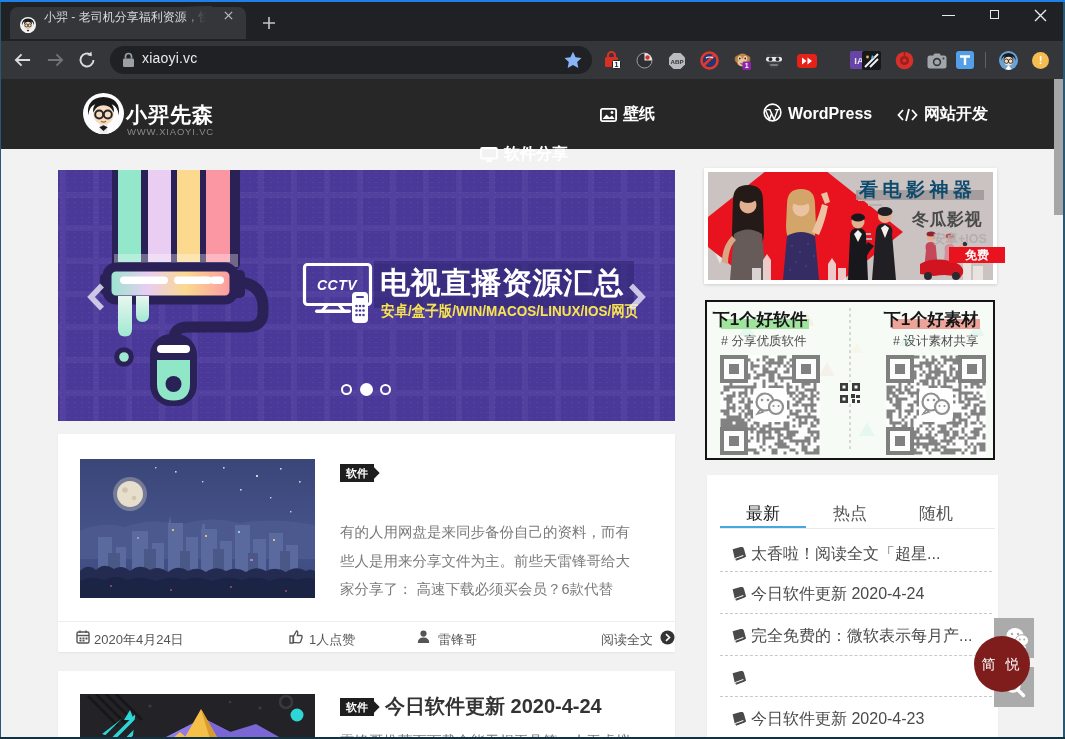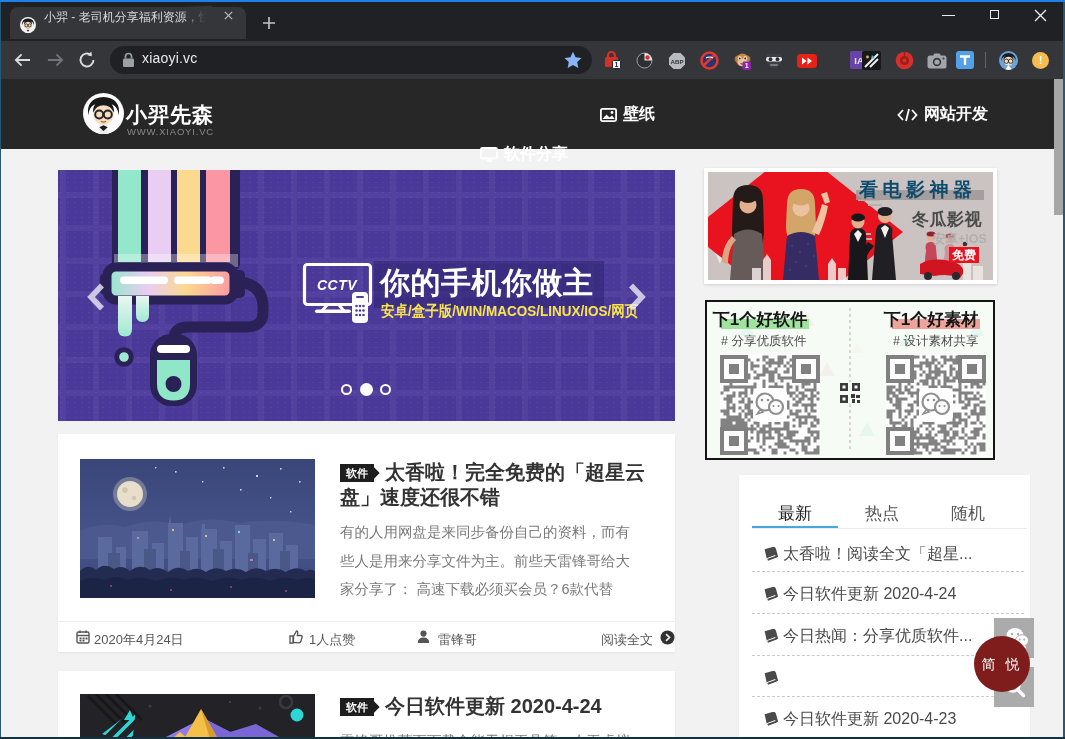--- a/index.html
+++ b/index.html
@@ -45,21 +45,21 @@
 .tag{left:282px;width:34px;height:18px;background:#1e1e1e;color:#fff;font-size:11px;font-weight:bold;text-align:center;line-height:18px;}
 .tag:after{content:"";position:absolute;right:-4px;top:5px;width:8px;height:8px;background:#1e1e1e;transform:rotate(45deg) ;}
 .ctitle2{left:282px;width:320px;font-size:20px;font-weight:bold;color:#333;line-height:25px;}
 .cbody{left:282px;width:300px;font-size:14.5px;color:#7a7a7a;line-height:28.6px;}
 .cmeta{left:0;top:187px;width:617px;height:27px;border-top:1px solid #ededed;color:#555;font-size:13px;}
 .cmeta svg{vertical-align:-2px;}
 
 #ad{left:704px;top:89px;width:293px;height:116px;background:#fff;box-shadow:0 1px 3px rgba(0,0,0,.15);}
 #adimg{left:4px;top:4px;width:285px;height:108px;background:#ccc3c3;overflow:hidden;}
 #qrbox{left:705px;top:221px;width:290px;height:160px;background:#f7fbf6;border:2px solid #141414;overflow:hidden;}
-#tabscard{left:707px;top:396px;width:291px;height:262px;background:#fff;box-shadow:0 1px 2px rgba(0,0,0,.06);margin-left:32px;}
+#tabscard{left:707px;top:396px;width:291px;height:262px;background:#fff;box-shadow:0 1px 2px rgba(0,0,0,.06);}
 .stab{top:27px;font-size:17px;color:#555;}
 .stab.on{color:#1c1c1c;}
 #bluebar{left:13px;top:51px;width:86px;height:3px;background:#45a6e0;}
 #greybar{left:13px;top:53px;width:275px;height:1px;background:#e9e9e9;}
 .sitem{left:44px;width:245px;font-size:16px;color:#4a4a4a;white-space:nowrap;}
 .dash{left:13px;width:272px;border-top:1px dashed #c9c9c9;}
 .bicon{left:24px;}
 
 #fbox1{left:994px;top:539px;width:40px;height:40px;background:#ababab;}
 #fbox2{left:994px;top:588px;width:40px;height:40px;background:#ababab;}
@@ -239,20 +239,24 @@
 <div class="abs" id="siteurl">WWW.XIAOYI.VC</div>
 <div class="abs nav" style="left:480px;margin-top:40px;"><svg width="18" height="15" viewBox="0 0 18 15">
         <rect x="1" y="1" width="16" height="10.5" rx="1.2" fill="none" stroke="#fff" stroke-width="1.8"></rect>
         <path d="M6 14.2 H12 M9 12 V14" stroke="#fff" stroke-width="1.8"></path>
       </svg>软件分享</div>
 <div class="abs nav" style="left:600px;"><svg width="17" height="14" viewBox="0 0 17 14">
         <rect x="0.9" y="0.9" width="15.2" height="12.2" rx="1.5" fill="none" stroke="#fff" stroke-width="1.8"></rect>
         <path d="M2.5 11 L6.5 6.5 L9.5 9.5 L12 7.5 L14.8 11 Z" fill="#fff"></path>
         <circle cx="12" cy="4.5" r="1.4" fill="#fff"></circle>
       </svg>壁纸</div>
+<div class="abs nav" style="left:763px;"><svg width="19" height="19" viewBox="0 0 20 20">
+        <circle cx="10" cy="10" r="8.8" fill="none" stroke="#fff" stroke-width="1.7"></circle>
+        <path d="M2.5 7 L6.8 17.5 L9.3 10.2 M7.2 7 L11.8 17.5 L15.5 7 M3.5 7 H8 M12.5 7 H17" stroke="#fff" stroke-width="1.5" fill="none"></path>
+      </svg>WordPress</div>
 <div class="abs nav" style="left:897px;"><svg width="21" height="14" viewBox="0 0 21 14">
         <path d="M6 2 L1.5 7 L6 12 M15 2 L19.5 7 L15 12 M12 1 L9 13" stroke="#fff" stroke-width="1.8" fill="none"></path>
       </svg>网站开发</div>
 
 <div class="abs" id="carousel">
 <svg class="abs" style="left:0;top:0;" width="617" height="251">
         <defs>
           <pattern id="tile" width="33" height="33" patternUnits="userSpaceOnUse" patternTransform="translate(8,-5)">
             <rect x="0" y="0" width="27" height="27" fill="#483797" opacity="0.75"></rect>
           </pattern>
@@ -314,21 +318,21 @@
 <circle cx="53.5" cy="47.5" r="1.3"></circle>
             <circle cx="57" cy="47.5" r="1.3"></circle>
             <circle cx="60.5" cy="47.5" r="1.3"></circle>
 <circle cx="53.5" cy="52" r="1.3"></circle>
             <circle cx="57" cy="52" r="1.3"></circle>
             <circle cx="60.5" cy="52" r="1.3"></circle>
 <rect x="53" y="33" width="8" height="2" rx="1"></rect>
 </g>
 </g>
 </svg>
-<div class="abs" id="ctitle">你的手机你做主</div>
+<div class="abs" id="ctitle">电视直播资源汇总</div>
 <div class="abs" id="csub">安卓/盒子版/WIN/MACOS/LINUX/IOS/网页</div>
 <svg class="abs" style="left:29px;top:113px;" width="18" height="28" viewBox="0 0 18 28">
         <path d="M15 2.5 L4 14 L15 25.5" stroke="rgba(238,238,248,0.78)" stroke-width="5.5" fill="none"></path>
       </svg>
 <svg class="abs" style="left:570px;top:113px;" width="18" height="28" viewBox="0 0 18 28">
         <path d="M3 2.5 L14 14 L3 25.5" stroke="rgba(238,238,248,0.78)" stroke-width="5.5" fill="none"></path>
       </svg>
 <div class="abs dot" style="left:283px;"></div>
 <div class="abs dot on" style="left:302px;"></div>
 <div class="abs dot" style="left:322px;"></div>
@@ -397,21 +401,20 @@
 <path d="M0 112 Q8 104 16 111 Q24 103 34 110 Q42 105 50 112 Q60 104 70 111 Q78 106 88 113 Q98 105 108 112 Q118 107 126 113 Q136 106 146 112 Q156 107 166 113 Q176 106 186 112 Q196 107 206 113 Q216 106 226 112 Q230 109 235 112 V139 H0 Z" fill="#232c50"></path>
 <path d="M0 122 Q12 116 24 121 Q36 115 48 121 Q62 116 76 122 Q90 116 104 121 Q118 116 132 122 Q148 116 162 121 Q176 116 190 122 Q204 116 218 121 Q228 117 235 121 V139 H0 Z" fill="#1c2445"></path>
 <g fill="#e060a0" opacity="0.5">
             <rect x="30" y="126" width="2" height="2"></rect>
             <rect x="90" y="130" width="2" height="2"></rect>
             <rect x="150" y="127" width="2" height="2"></rect>
             <rect x="205" y="131" width="2" height="2"></rect>
           </g>
 </svg></div>
 <div class="abs tag" style="top:30px;">软件</div>
-<div class="abs ctitle2" style="top:26px;"><span style="margin-left:45px;"></span>太香啦！完全免费的「超星云盘」速度还很不错</div>
 <div class="abs cbody" style="top:84px;">有的人用网盘是来同步备份自己的资料，而有些人是用来分享文件为主。前些天雷锋哥给大家分享了： 高速下载必须买会员？6款代替</div>
 <div class="abs cmeta">
 <span class="abs" style="left:18px;top:8px;"><svg width="14" height="14" viewBox="0 0 14 14">
             <rect x="1" y="2" width="12" height="11" rx="1.5" fill="none" stroke="#555" stroke-width="1.4"></rect>
             <path d="M1 5.5 H13" stroke="#555" stroke-width="1.4"></path>
             <path d="M4 0.5 V3 M10 0.5 V3" stroke="#555" stroke-width="1.4"></path>
             <g fill="#555">
               <rect x="3.5" y="7.5" width="2" height="2"></rect>
               <rect x="6.5" y="7.5" width="2" height="2"></rect>
               <rect x="9.5" y="7.5" width="2" height="2"></rect>
@@ -541,21 +544,21 @@
             <rect x="130" y="96" width="8" height="12"></rect>
             <path d="M255 108 L255 88 L259 80 L263 88 L263 108 Z"></path>
             <rect x="265" y="94" width="10" height="14"></rect>
             <rect x="44" y="96" width="9" height="12"></rect>
           </g>
 </svg></div>
 <div class="abs" style="left:152px;top:22px;width:128px;height:10px;background:#a09898;opacity:0.85;"></div>
 <div class="abs" style="left:155px;top:9px;width:125px;font-size:19px;font-weight:bold;color:#0c4a6e;letter-spacing:4.5px;">看电影神器</div>
 <div class="abs" style="left:208px;top:40px;font-size:17px;font-weight:bold;color:#4a4a4a;letter-spacing:0.5px;">冬瓜影视</div>
 <div class="abs" style="left:229px;top:63px;font-size:12.5px;font-weight:bold;color:#b5aeae;">安卓+IOS</div>
-<div class="abs" style="left:245px;top:79px;width:30px;height:16px;background:#e8131f;color:#fff;font-size:12px;font-weight:bold;text-align:center;line-height:16px;">免费</div>
+<div class="abs" style="left:245px;top:79px;width:56px;height:16px;background:#e8131f;color:#fff;font-size:12px;font-weight:bold;text-align:center;line-height:16px;">免费</div>
 </div>
 <div class="abs" id="qrbox">
 <svg class="abs" style="left:0;top:0;" width="286" height="156" viewBox="0 0 286 156">
 <g opacity="0.13">
 <path d="M40 20 L48 34 H32 Z" fill="#7ce0c3"></path>
           <path d="M120 60 L128 74 H112 Z" fill="#f4a9a0"></path>
           <path d="M70 110 L78 124 H62 Z" fill="#f7d9a8"></path>
           <path d="M200 30 L208 44 H192 Z" fill="#7ce0c3"></path>
           <path d="M250 90 L258 104 H242 Z" fill="#f4a9a0"></path>
           <path d="M160 120 L168 134 H152 Z" fill="#7ce0c3"></path>
@@ -670,21 +673,21 @@
         </svg></div>
 <div class="abs sitem" style="top:109px;">今日软件更新 2020-4-24</div>
 <div class="abs dash" style="top:138px;"></div>
 <div class="abs bicon" style="top:154px;"><svg width="15" height="14" viewBox="0 0 15 14">
           <g transform="rotate(-10 7 7)">
             <path d="M2.5 1.5 L11 0.5 Q13.5 0.5 13.8 3 L14.5 11 L6 12.5 Q3.5 12.8 3 10.5 Z" fill="#4a4a4a"></path>
             <path d="M3 11 L12 9.5" stroke="#fff" stroke-width="1"></path>
             <path d="M3.8 12.6 L12.8 11.1" stroke="#4a4a4a" stroke-width="1.2"></path>
           </g>
         </svg></div>
-<div class="abs sitem" style="top:151px;">今日热闻：分享优质软件...</div>
+<div class="abs sitem" style="top:151px;">完全免费的：微软表示每月产...</div>
 <div class="abs dash" style="top:180px;"></div>
 <div class="abs bicon" style="top:196px;"><svg width="15" height="14" viewBox="0 0 15 14">
           <g transform="rotate(-10 7 7)">
             <path d="M2.5 1.5 L11 0.5 Q13.5 0.5 13.8 3 L14.5 11 L6 12.5 Q3.5 12.8 3 10.5 Z" fill="#4a4a4a"></path>
             <path d="M3 11 L12 9.5" stroke="#fff" stroke-width="1"></path>
             <path d="M3.8 12.6 L12.8 11.1" stroke="#4a4a4a" stroke-width="1.2"></path>
           </g>
         </svg></div>
 <div class="abs dash" style="top:221px;"></div>
 <div class="abs bicon" style="top:237px;"><svg width="15" height="14" viewBox="0 0 15 14">

